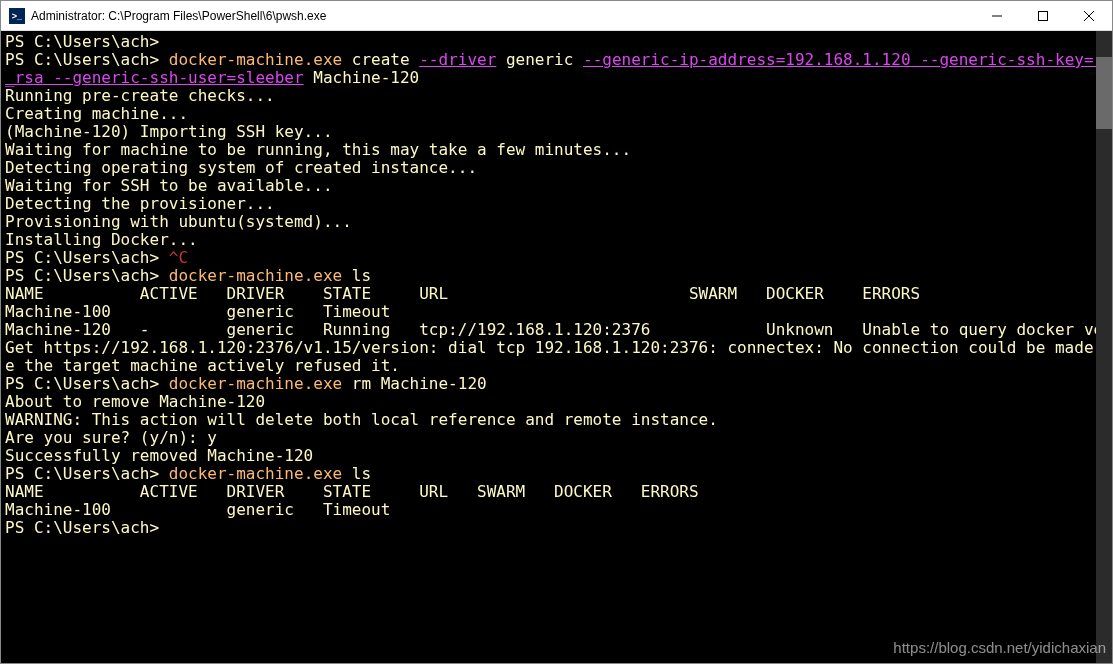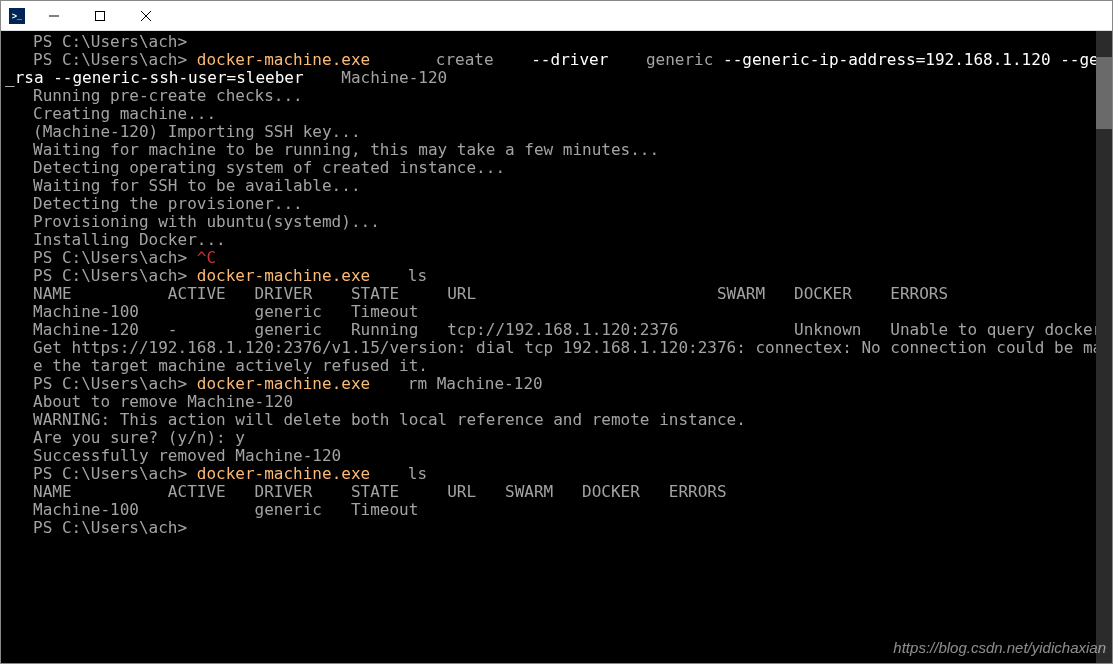--- a/index.html
+++ b/index.html
@@ -73,43 +73,43 @@
       background: #2b2b2b;
     }
     .terminal .scroll-thumb {
       position: absolute;
       right: 0;
       top: 26px;
       width: 16px;
       height: 72px;
       background: #6a6a6a;
     }
-    .c-prompt { color: #a3a3a3; margin-left: 28px; }
+    .c-prompt { color: #fef9c3; }
     .c-yellow { color: #fdba74; }
-    .c-gray { color: #ffffff; }
+    .c-gray { color: #d946ef; text-decoration: underline; }
     .c-red { color: #cc3333; }
     .line { white-space: pre; }
     .watermark {
       position: absolute;
       right: 6px;
       bottom: 6px;
       color: rgba(255,255,255,0.55);
       font-family: Arial, sans-serif;
       font-size: 15px;
-      font-style: italic;
     }
   </style>
 </head>
 <body>
 
 <div class="window">
   <div class="titlebar">
     <div class="titlebar-icon">
       <span>&gt;_</span>
     </div>
+    <div class="titlebar-title">Administrator: C:\Program Files\PowerShell\6\pwsh.exe</div>
     <div class="win-controls">
       <div class="win-btn">
         <svg width="10" height="10" viewBox="0 0 10 10">
             <line x1="0" y1="5" x2="10" y2="5" stroke="#000" stroke-width="1"></line>
           </svg>
       </div>
       <div class="win-btn">
         <svg width="10" height="10" viewBox="0 0 10 10">
             <rect x="0.5" y="0.5" width="9" height="9" fill="none" stroke="#000" stroke-width="1"></rect>
           </svg>

